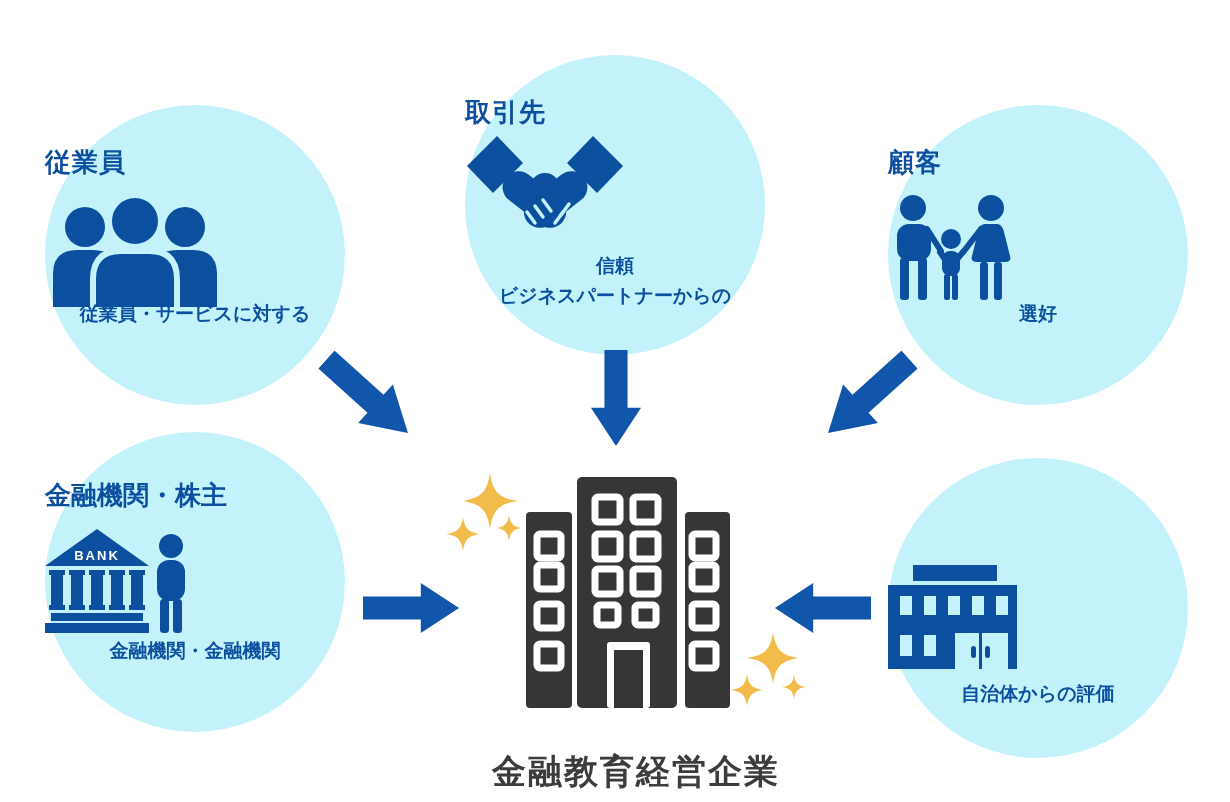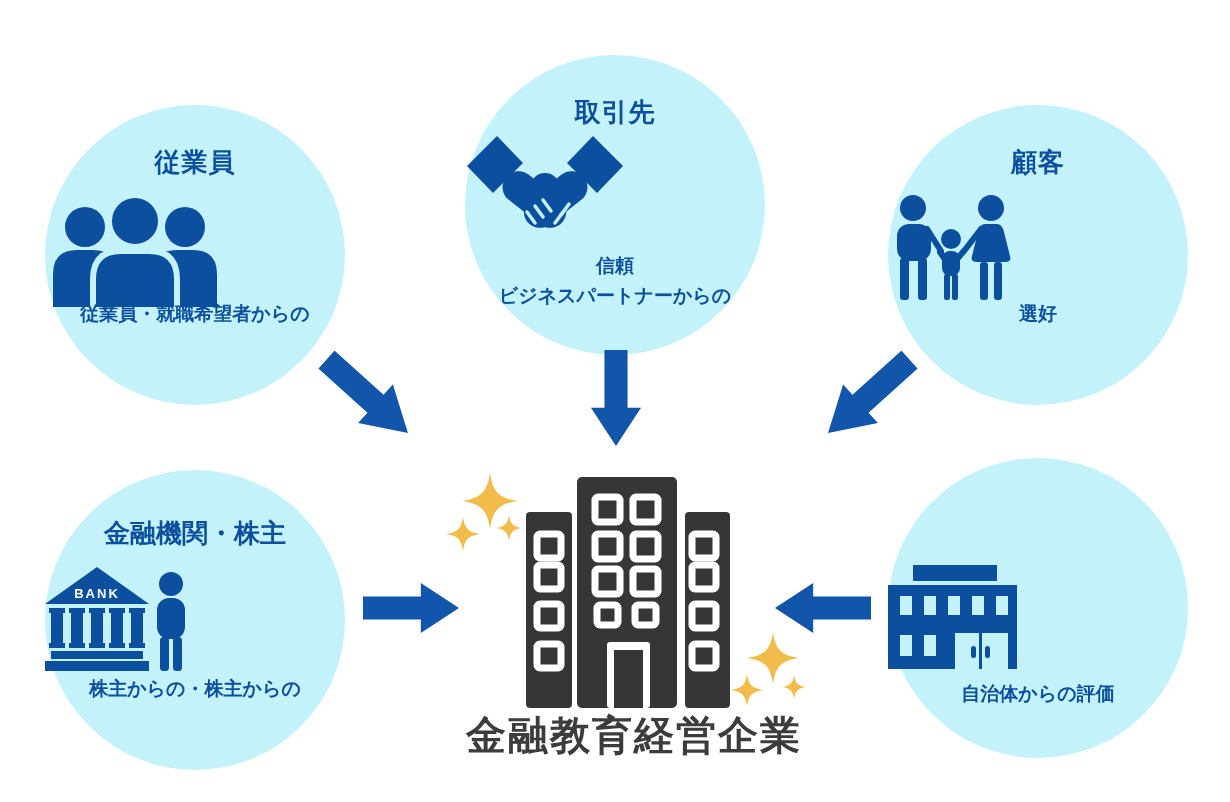--- a/index.html
+++ b/index.html
@@ -14,24 +14,24 @@
   }
   *{margin:0;padding:0;box-sizing:border-box;}
   html,body{width:1230px;height:802px;}
   body{font-family:"Liberation Sans",sans-serif;background:var(--page-bg);}
   .canvas{position:relative;width:1230px;height:802px;background:var(--page-bg);overflow:hidden;}
 
   .circle{position:absolute;width:300px;height:300px;border-radius:50%;background:var(--circle-bg);}
   .c-tl{left:45px;top:105px;}
   .c-tc{left:465px;top:55px;}
   .c-tr{left:888px;top:105px;}
-  .c-bl{left:45px;top:470px;}
+  .c-bl{left:45px;top:432px;}
   .c-br{left:888px;top:458px;}
 
-  .c-title{position:absolute;top:40px;left:0;width:100%;text-align:center;
+  .c-title{position:absolute;top:40px;left:0;width:100%;text-align:left;
     font-size:26px;font-weight:700;color:var(--text-blue);letter-spacing:1px;}
   .c-icon{position:absolute;top:88px;left:0;width:100%;height:114px;
     display:flex;align-items:center;justify-content:flex-start;}
   .c-desc{position:absolute;top:194px;left:0;width:100%;text-align:center;
     font-size:19px;font-weight:700;color:var(--text-blue);line-height:30px;}
 
   .c-tc .c-icon{top:74px;}
   .c-tc .c-desc{top:196px;}
   .c-bl .c-title{top:46px;letter-spacing:0;}
   .c-bl .c-icon{top:92px;}
@@ -51,22 +51,22 @@
   .arrow{position:absolute;fill:var(--arrow-blue);}
   .arrow-tl{left:312px;top:370px;transform:rotate(42deg);transform-origin:center;}
   .arrow-tc{left:590px;top:350px;}
   .arrow-tr{left:812px;top:370px;transform:rotate(138deg);transform-origin:center;}
   .arrow-bl{left:363px;top:582px;}
   .arrow-br{left:773px;top:582px;transform:scaleX(-1);transform-origin:center;}
 
   .center-building{position:absolute;left:520px;top:470px;width:212px;height:238px;}
   .bld{fill:var(--building-dark);}
   .win{fill:none;stroke:#ffffff;stroke-width:7;}
-  .center-label{position:absolute;left:466px;top:708px;width:340px;
-    font-size:40px;font-weight:700;color:var(--label-dark);letter-spacing:2px;}
+  .center-label{position:absolute;left:466px;top:749px;width:340px;text-align:center;
+    font-size:34px;font-weight:700;color:var(--label-dark);letter-spacing:2px;}
 
   .sparkles{position:absolute;}
   .spk-tl{left:443px;top:470px;}
   .spk-br{left:723px;top:623px;}
   .gold{fill:var(--sparkle-gold);}
 </style>
 </head>
 <body>
 
 <div class="canvas">
@@ -81,21 +81,21 @@
           <circle cx="140" cy="34" r="20"></circle>
           <path d="M108,120 V81 Q108,57 132,57 H148 Q172,57 172,81 V120 Z"></path>
         </g>
         <g class="ic stroke-bg">
           <circle cx="90" cy="28" r="26"></circle>
           <path d="M48,120 V86 Q48,58 76,58 H104 Q132,58 132,86 V120 Z"></path>
         </g>
       </svg>
     </div>
     <div class="c-desc">
-      <div>従業員・就職希望者からの</div>
+      <div>従業員・サービスに対する</div>
     </div>
   </div>
 
   <div class="circle c-tc">
     <div class="c-title">取引先</div>
     <div class="c-icon">
       <svg width="160" height="112" viewBox="0 0 160 112">
         <g class="ic">
           <path d="M2,36 L32,6 L58,33 L28,63 Z"></path>
           <path d="M158,36 L128,6 L102,33 L132,63 Z"></path>
@@ -174,21 +174,21 @@
           <rect x="0" y="94" width="104" height="10"></rect>
           <circle cx="126" cy="17" r="12"></circle>
           <rect x="112" y="31" width="28" height="41" rx="12"></rect>
           <rect x="115" y="70" width="9" height="34" rx="3.5"></rect>
           <rect x="128" y="70" width="9" height="34" rx="3.5"></rect>
         </g>
         <text x="52" y="31" text-anchor="middle" class="bank-sign">BANK</text>
       </svg>
     </div>
     <div class="c-desc">
-      <div>株主からの・株主からの</div>
+      <div>金融機関・金融機関</div>
     </div>
   </div>
 
   <div class="circle c-br">
     <div class="c-icon">
       <svg width="130" height="104" viewBox="0 0 130 104">
         <g class="ic">
           <rect x="25" y="0" width="84" height="16"></rect>
           <rect x="0" y="20" width="129" height="84"></rect>
         </g>

